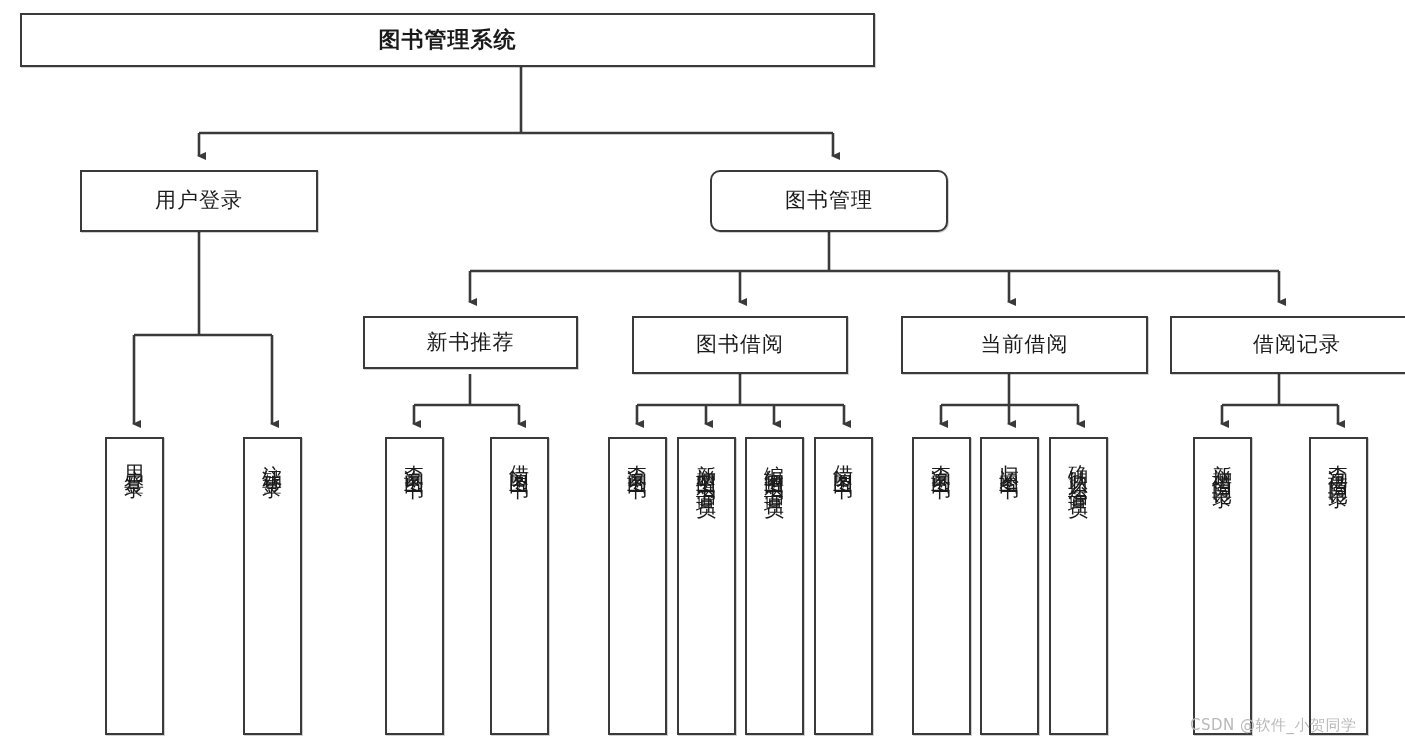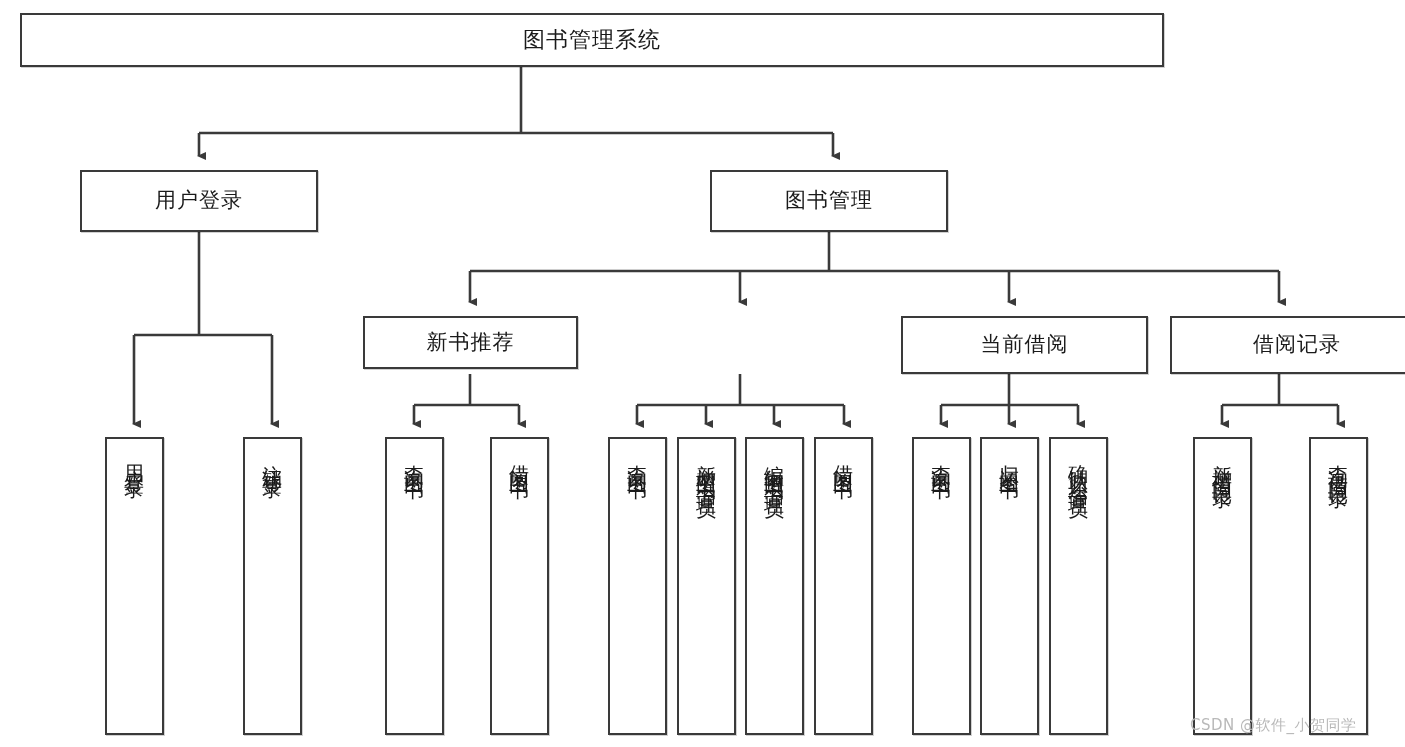--- a/index.html
+++ b/index.html
@@ -118,33 +118,36 @@
       <path d="M1009,405 L1009,424" marker-end="url(#arrow)"></path>
       <path d="M1078,405 L1078,424" marker-end="url(#arrow)"></path>
 
       <path d="M1279,374 L1279,405"></path>
       <path d="M1222,405 L1338,405"></path>
       <path d="M1222,405 L1222,424" marker-end="url(#arrow)"></path>
       <path d="M1338,405 L1338,424" marker-end="url(#arrow)"></path>
     </g>
   </svg>
 
-  <div class="node root horiz" style="left:20px; top:13px; width:1144px; height:54px;">
+  <div class="node root horiz" style="left:20px; top:13px; width:855px; height:54px;font-weight:bold;">
     <span>图书管理系统</span>
   </div>
 
   <div class="node horiz" style="left:80px; top:170px; width:238px; height:62px;">
     <span>用户登录</span>
   </div>
-  <div class="node horiz" style="left:710px; top:170px; width:238px; height:62px;">
+  <div class="node horiz" style="left:710px; top:170px; width:238px; height:62px;border-radius:10px;">
     <span>图书管理</span>
   </div>
 
   <div class="node horiz" style="left:363px; top:316px; width:215px; height:53px;">
     <span>新书推荐</span>
+  </div>
+  <div class="node horiz" style="left:632px; top:316px; width:216px; height:58px;">
+    <span>图书借阅</span>
   </div>
   <div class="node horiz" style="left:901px; top:316px; width:247px; height:58px;">
     <span>当前借阅</span>
   </div>
   <div class="node horiz" style="left:1170px; top:316px; width:254px; height:58px;">
     <span>借阅记录</span>
   </div>
 
   <div class="node leaf" style="left:105px; top:437px; width:59px; height:298px;">
     <span class="vtext">用户登录</span>

